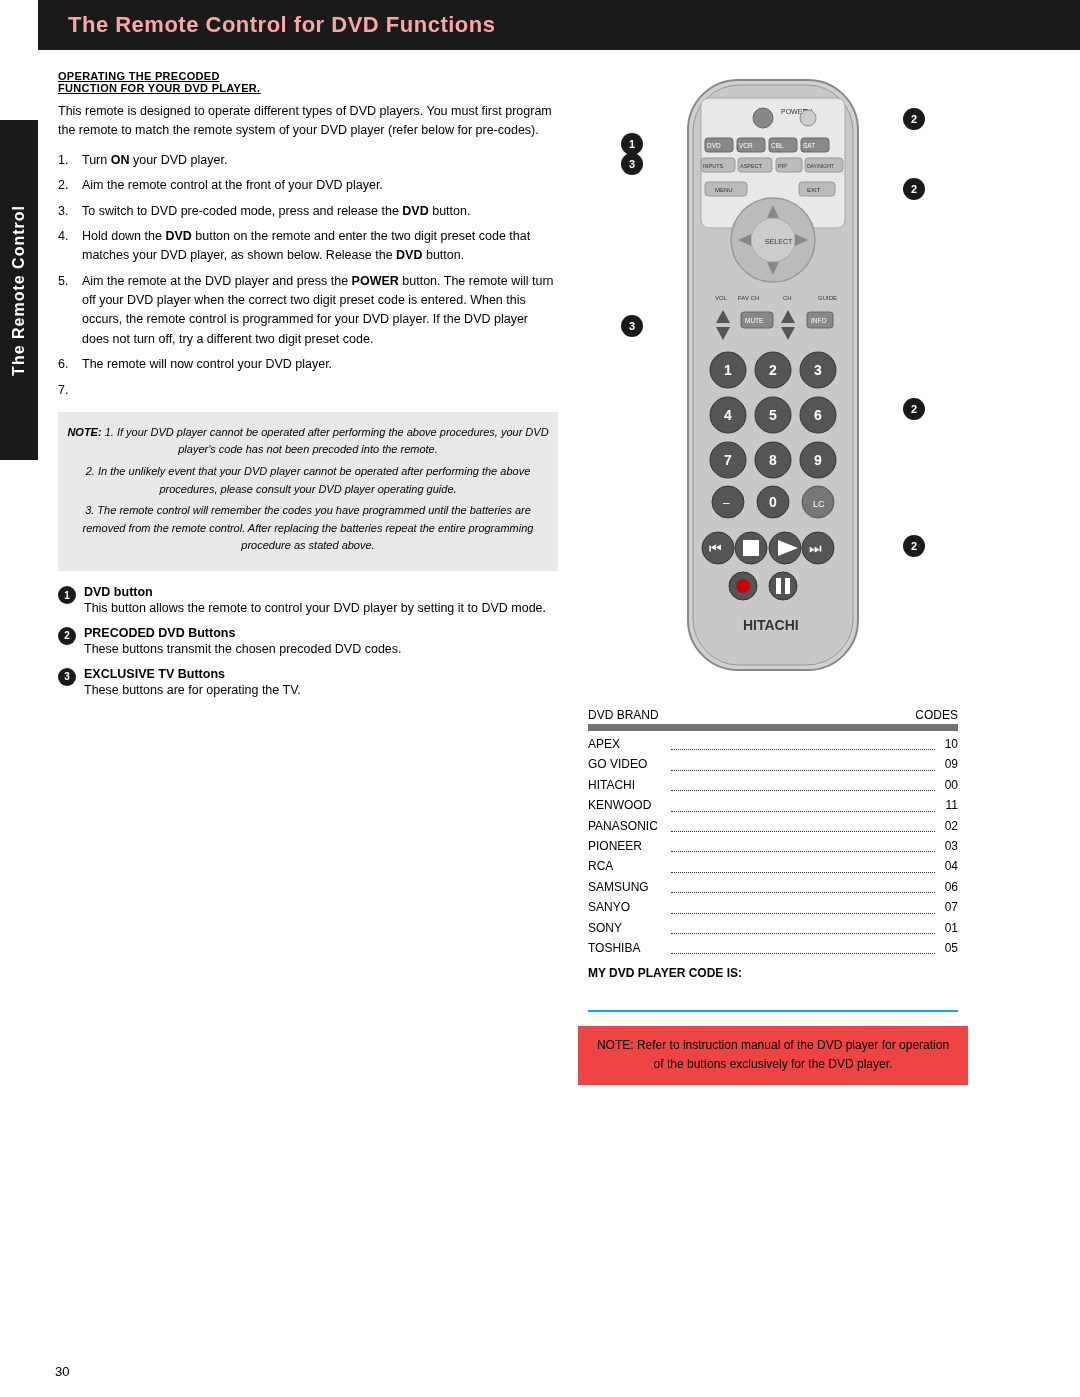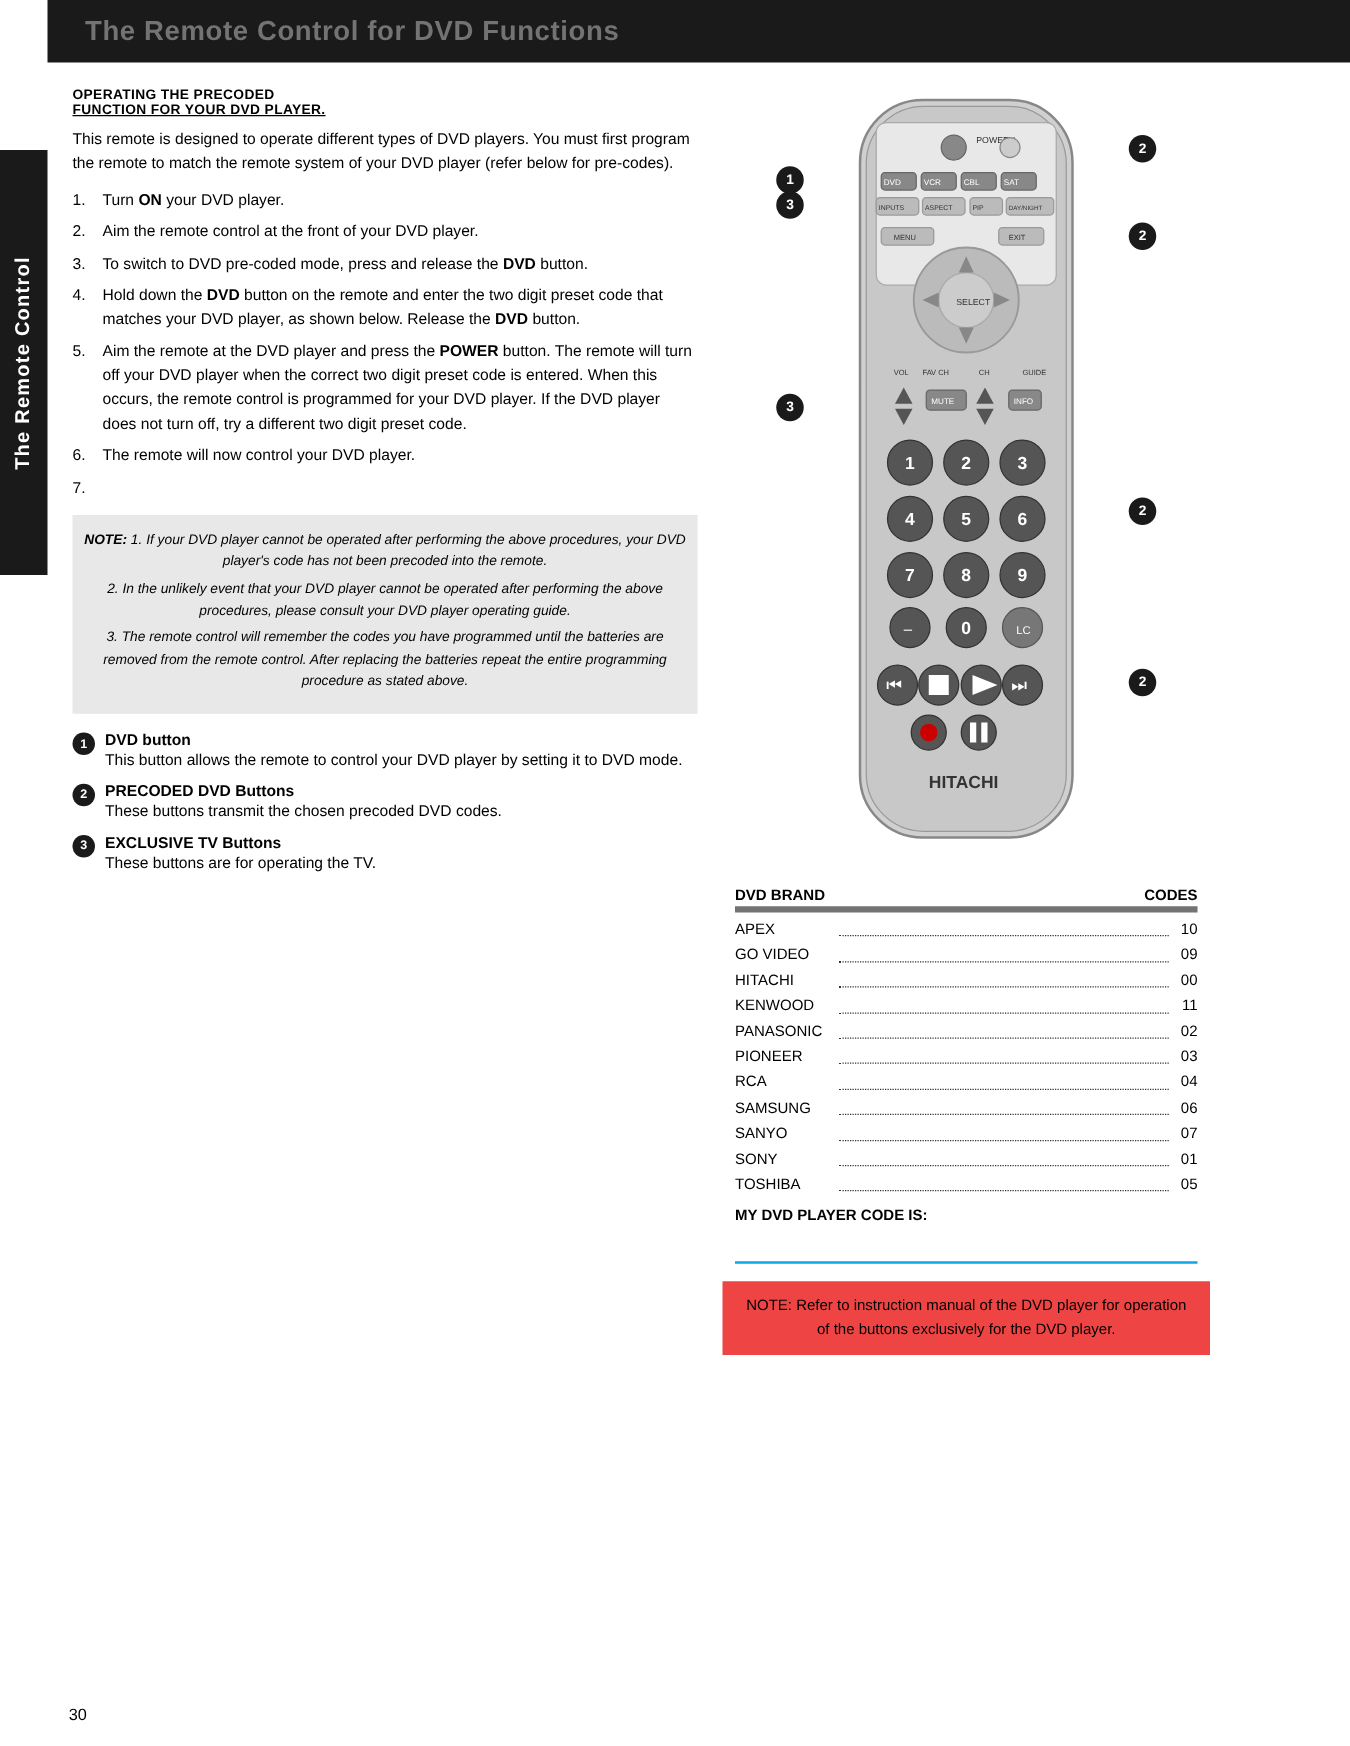--- a/index.html
+++ b/index.html
@@ -43,21 +43,21 @@
 
     .main-content {
       margin-left: 38px;
       width: 1042px;
       padding: 0;
     }
 
     
     .page-header {
       background: #1a1a1a;
-      color: #737373;
+      color: #fca5a5;
       padding: 12px 30px;
       font-size: 22px;
       font-weight: bold;
       letter-spacing: 0.5px;
     }
 
     .content-body {
       display: flex;
       padding: 20px 20px 20px 20px;
       gap: 20px;
@@ -68,20 +68,21 @@
       flex: 1;
       max-width: 500px;
     }
 
     .section-title {
       font-size: 11px;
       font-weight: bold;
       text-transform: uppercase;
       margin-bottom: 8px;
       letter-spacing: 0.3px;
+      text-decoration: underline;
     }
     .section-title .underline {
       text-decoration: underline;
     }
 
     .body-text {
       font-size: 12.5px;
       line-height: 1.55;
       margin-bottom: 10px;
     }
@@ -153,24 +154,24 @@
       width: 390px;
       flex-shrink: 0;
       display: flex;
       flex-direction: column;
       align-items: center;
       gap: 14px;
     }
     .dvd-table-header {
       display: flex;
       justify-content: space-between;
-      font-weight: bold;
+      font-weight: normal;
       font-size: 12px;
       text-transform: uppercase;
-      border-bottom: 5px solid #737373;
+      border-bottom: 7px solid #737373;
       padding-bottom: 2px;
       margin-bottom: 3px;
       width: 100%;
     }
     .dvd-table-row {
       display: flex;
       justify-content: space-between;
       font-size: 12px;
       line-height: 1.7;
     }

